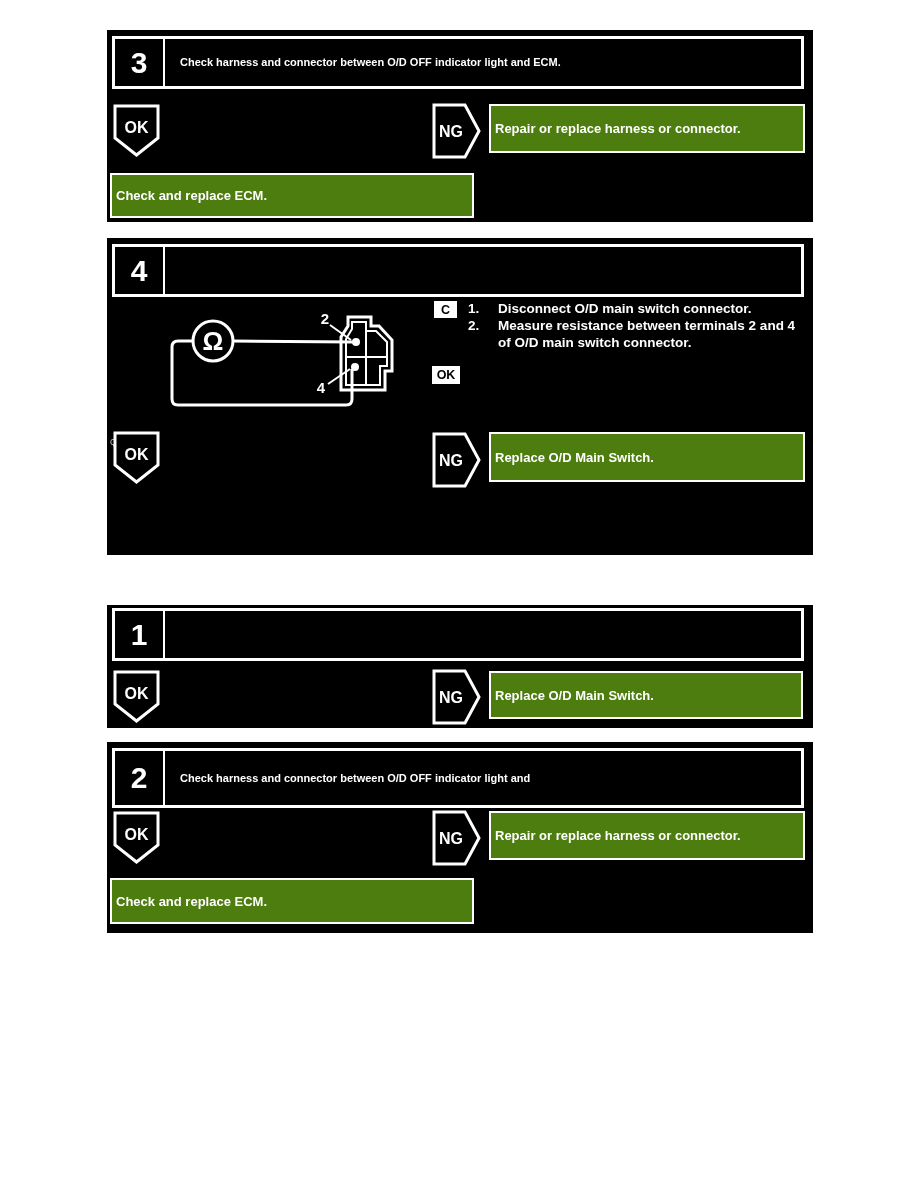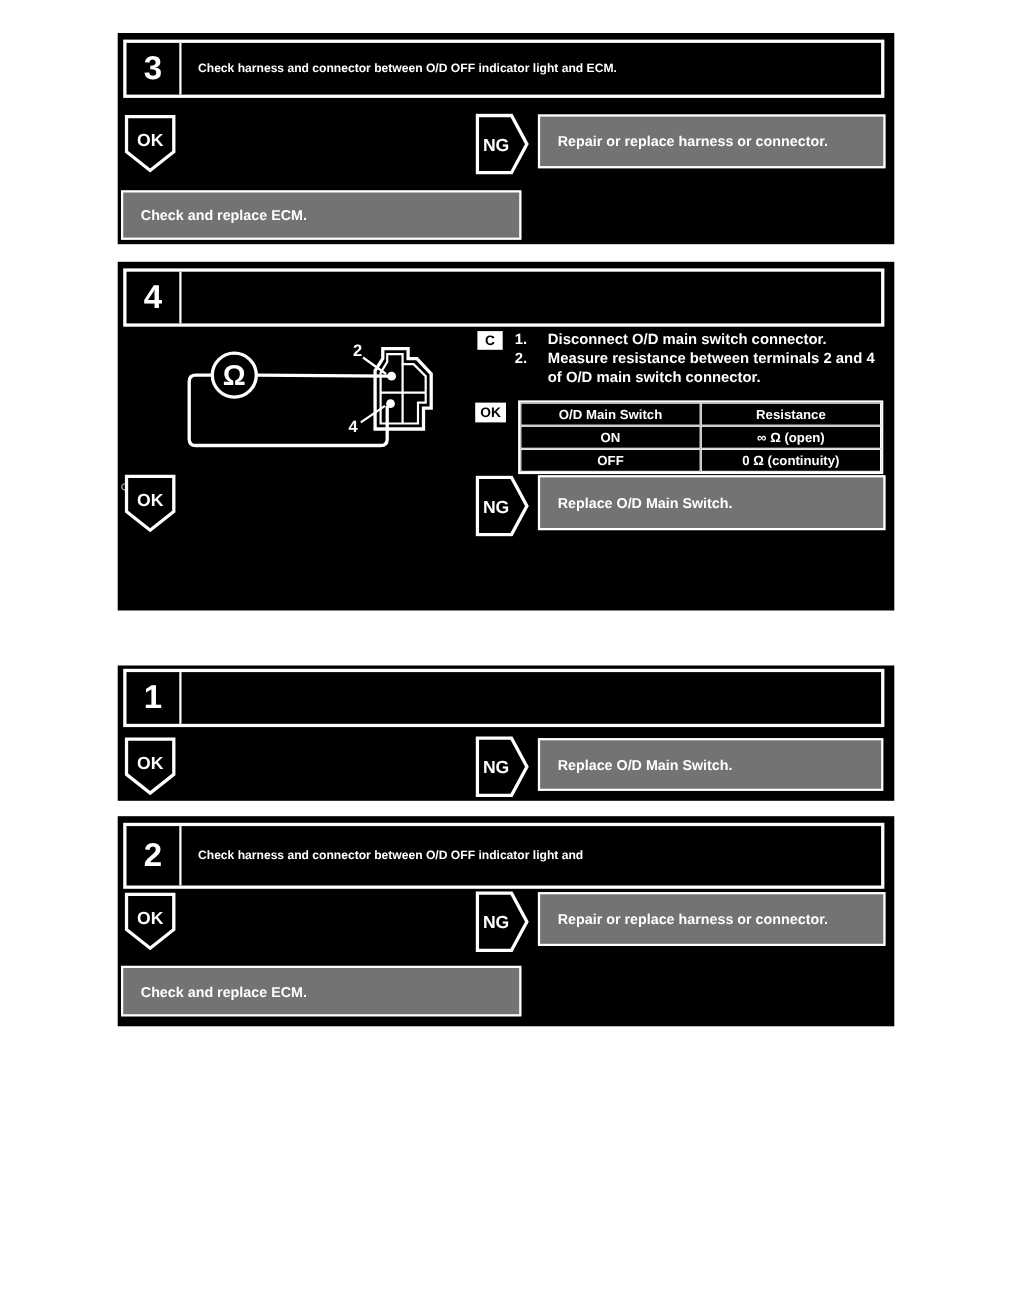--- a/index.html
+++ b/index.html
@@ -23,21 +23,21 @@
     padding-left:15px; font-size:11px; font-weight:bold; line-height:21px;
   }
   .badge { position:absolute; }
   .badge text {
     font-family:"Liberation Sans", sans-serif; font-weight:bold;
     font-size:16px; fill:#fff;
   }
   .result-box {
     position:absolute; border:2px solid #fff; color:#fff;
     font-size:13px; font-weight:bold; display:flex; align-items:center;
-    padding-left:16px; background:#737373;
+    padding-left:4px; background:#4d7c0f;
   }
   .mini-badge {
     position:absolute; background:#fff; color:#000;
     font-size:12.5px; font-weight:bold;
     display:flex; align-items:center; justify-content:center;
   }
   .instructions { position:absolute; color:#fff; font-size:13.5px; font-weight:bold; line-height:17px; }
   .instr-item { display:flex; }
   .instr-num { flex:0 0 30px; }
   .instr-text { flex:1; }
@@ -111,28 +111,20 @@
         <span class="instr-text">Disconnect O/D main switch connector.</span>
       </div>
       <div class="instr-item">
         <span class="instr-num">2.</span>
         <span class="instr-text">Measure resistance between terminals 2 and 4 of O/D main switch connector.</span>
       </div>
     </div>
 
     <div class="mini-badge" style="left:325px; top:128px; width:28px; height:18px;">OK</div>
 
-    <div class="spec-table" style="left:364px; top:126px; width:332px;">
-      <div class="spec-cell">O/D Main Switch</div>
-      <div class="spec-cell">Resistance</div>
-      <div class="spec-cell">ON</div>
-      <div class="spec-cell">∞ Ω (open)</div>
-      <div class="spec-cell">OFF</div>
-      <div class="spec-cell">0 Ω (continuity)</div>
-    </div>
 
     <div class="fig-code" style="left:3px; top:178px;">Q07595</div>
 
     <svg class="badge" style="left:6px; top:193px;" width="47" height="53" viewBox="0 0 47 53">
       <path d="M2 2 H45 V34 L23.5 51 L2 34 Z" fill="#000" stroke="#fff" stroke-width="3"></path>
       <text x="23.5" y="29" text-anchor="middle">OK</text>
     </svg>
     <svg class="badge" style="left:325px; top:194px;" width="49" height="56" viewBox="0 0 49 56">
       <path d="M2 2 H33 L47 28 L33 54 H2 Z" fill="#000" stroke="#fff" stroke-width="3"></path>
       <text x="19" y="34" text-anchor="middle">NG</text>

